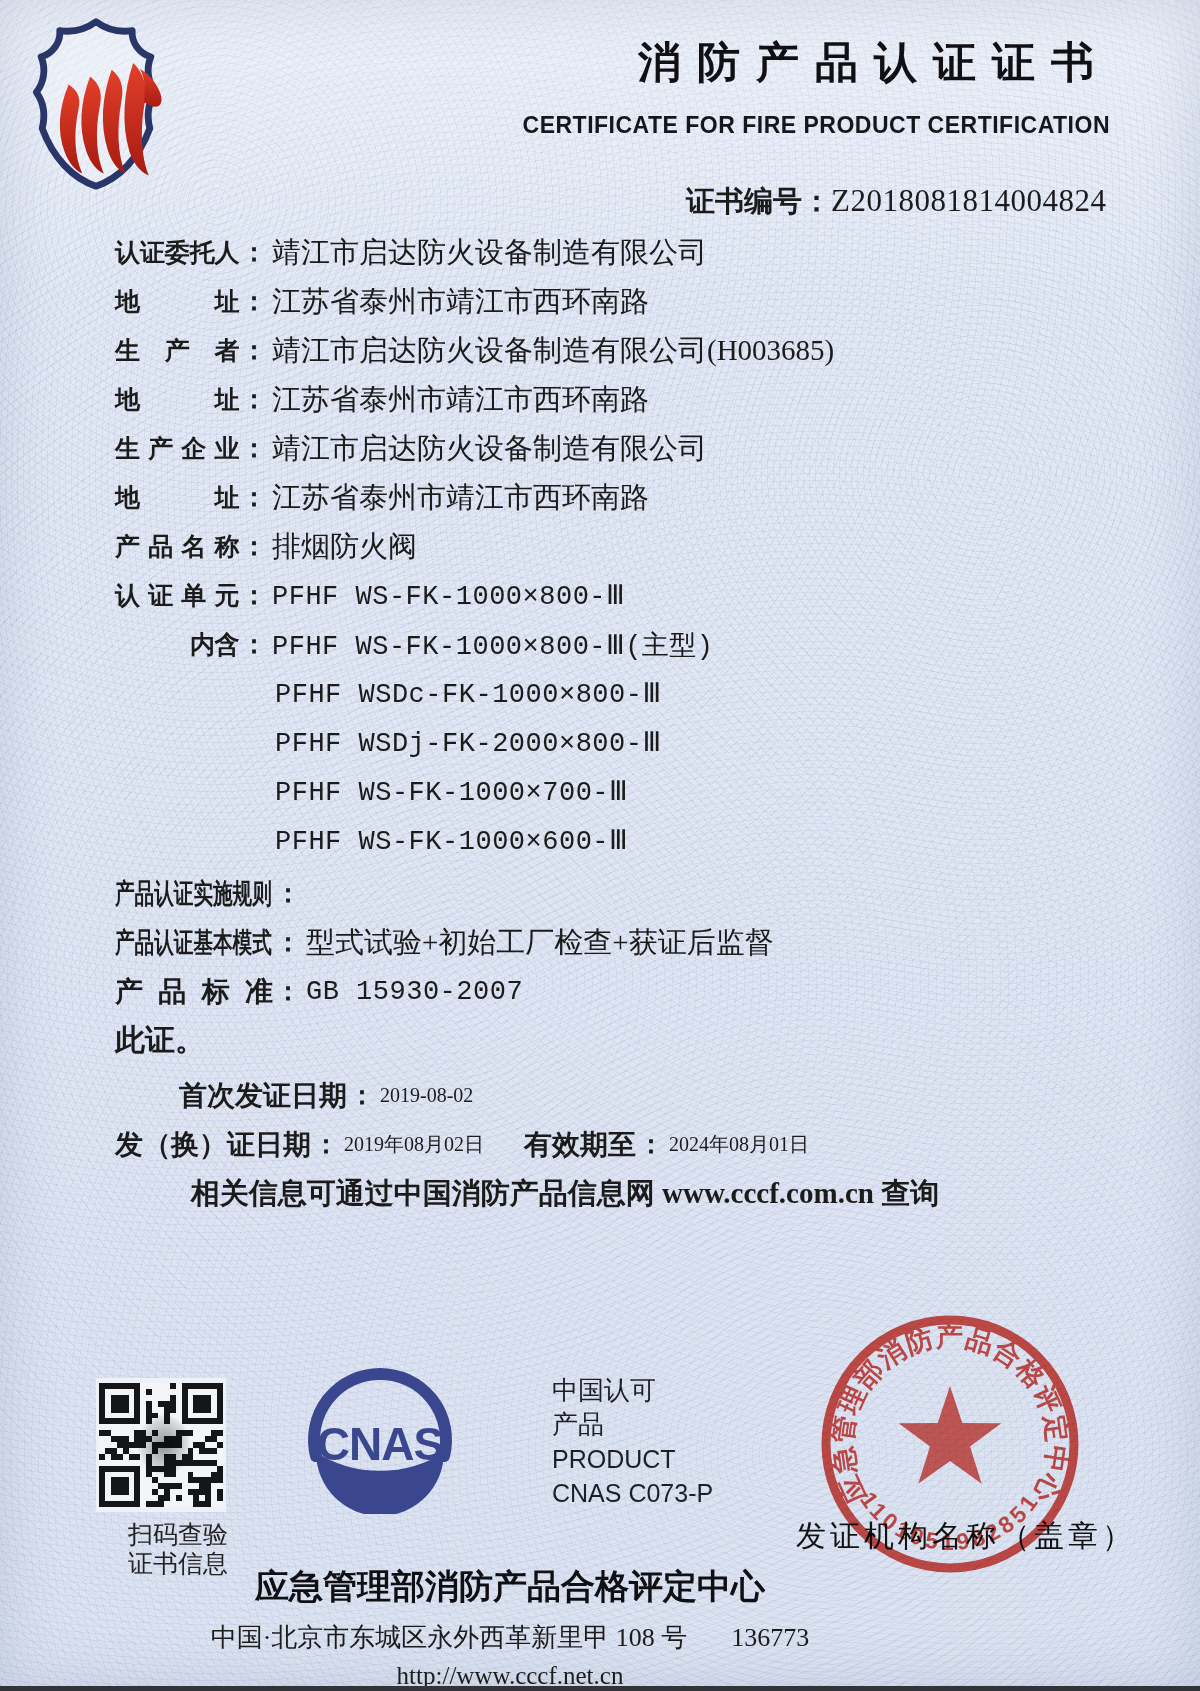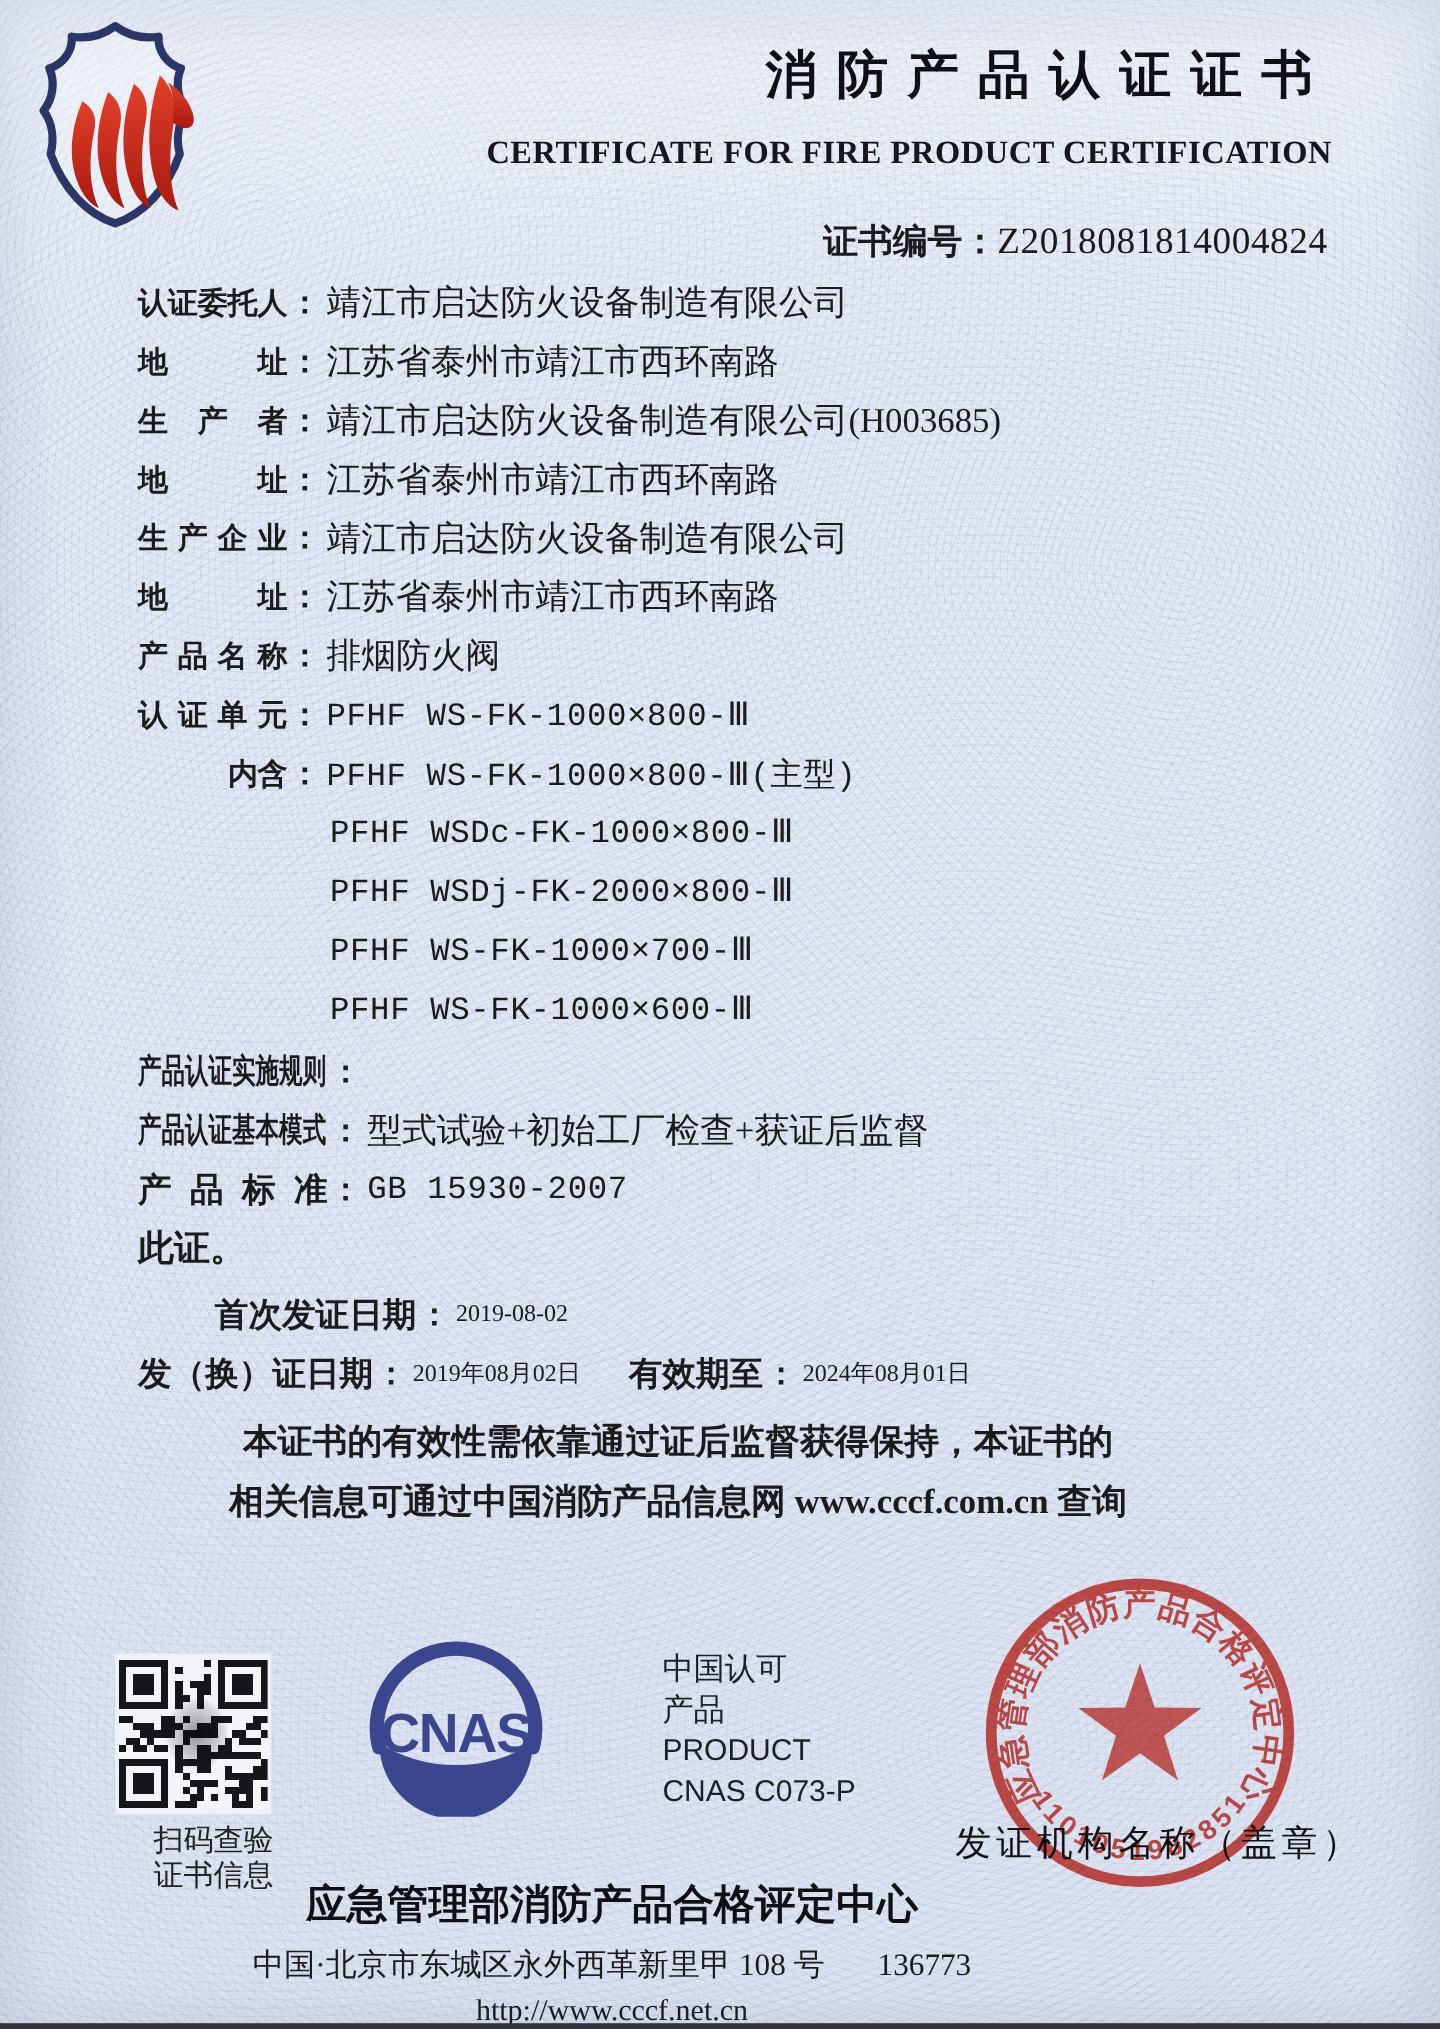--- a/index.html
+++ b/index.html
@@ -14,22 +14,22 @@
       repeating-radial-gradient(circle at 38% 58%, rgba(96,120,180,.08) 0 1px, rgba(0,0,0,0) 1px 8px),
       repeating-radial-gradient(circle at 68% 86%, rgba(96,120,180,.09) 0 1px, rgba(0,0,0,0) 1px 7px);
     box-shadow:inset 0 0 60px rgba(80,95,140,.18);
   }
   .abs{position:absolute;}
 
   
   .logo{left:22px;top:12px;width:148px;height:182px;}
   .titles{left:0;top:34px;width:1110px;text-align:right;}
   .title-cn{margin:0;font-size:43px;font-weight:700;letter-spacing:16px;color:#101014;}
-  .title-en{margin:20px 0 0;font-size:27px;font-weight:600;letter-spacing:.5px;color:#15171c;
-            font-family:Liberation Serif, serif;}
+  .title-en{margin:20px 0 0;font-size:23px;font-weight:600;letter-spacing:.5px;color:#15171c;
+            font-family:Liberation Sans, sans-serif;}
   .certno{left:686px;top:182px;font-size:29px;white-space:nowrap;}
   .certno .lbl{font-weight:700;}
   .certno .num{font-size:31px;letter-spacing:.5px;}
 
   
   .body{left:115px;top:228px;width:1050px;}
   .row{display:flex;align-items:center;height:49px;font-size:29px;white-space:nowrap;}
   .lab{flex:0 0 124px;width:124px;font-weight:700;font-size:25px;letter-spacing:-.5px;
        text-align:justify;text-align-last:justify;}
   .lab.right{text-align:right;text-align-last:right;}
@@ -194,23 +194,20 @@
     <div class="row">
       <span class="dlab">发（换）证日期</span>
         <span class="colon">：</span>
         <span class="dval">2019年08月02日</span>
       <span class="gap40"></span>
       <span class="dlab">有效期至</span>
         <span class="colon">：</span>
         <span class="dval">2024年08月01日</span>
     </div>
 
-    <div class="row notice mt8">
-        <span>本证书的有效性需依靠通过证后监督获得保持，本证书的</span>
-      </div>
     <div class="row notice">
         <span>相关信息可通过中国消防产品信息网 www.cccf.com.cn 查询</span>
       </div>
   </div>
 
   <div class="abs qr">
     <svg viewBox="0 0 21 21" shape-rendering="crispEdges">
       <rect x="0" y="0" width="21" height="21" fill="#f3f5f9"></rect>
       <g fill="#15161a">
         <path d="M0 0h7v7h-7z M14 0h7v7h-7z M0 14h7v7h-7z" fill="#15161a"></path>

